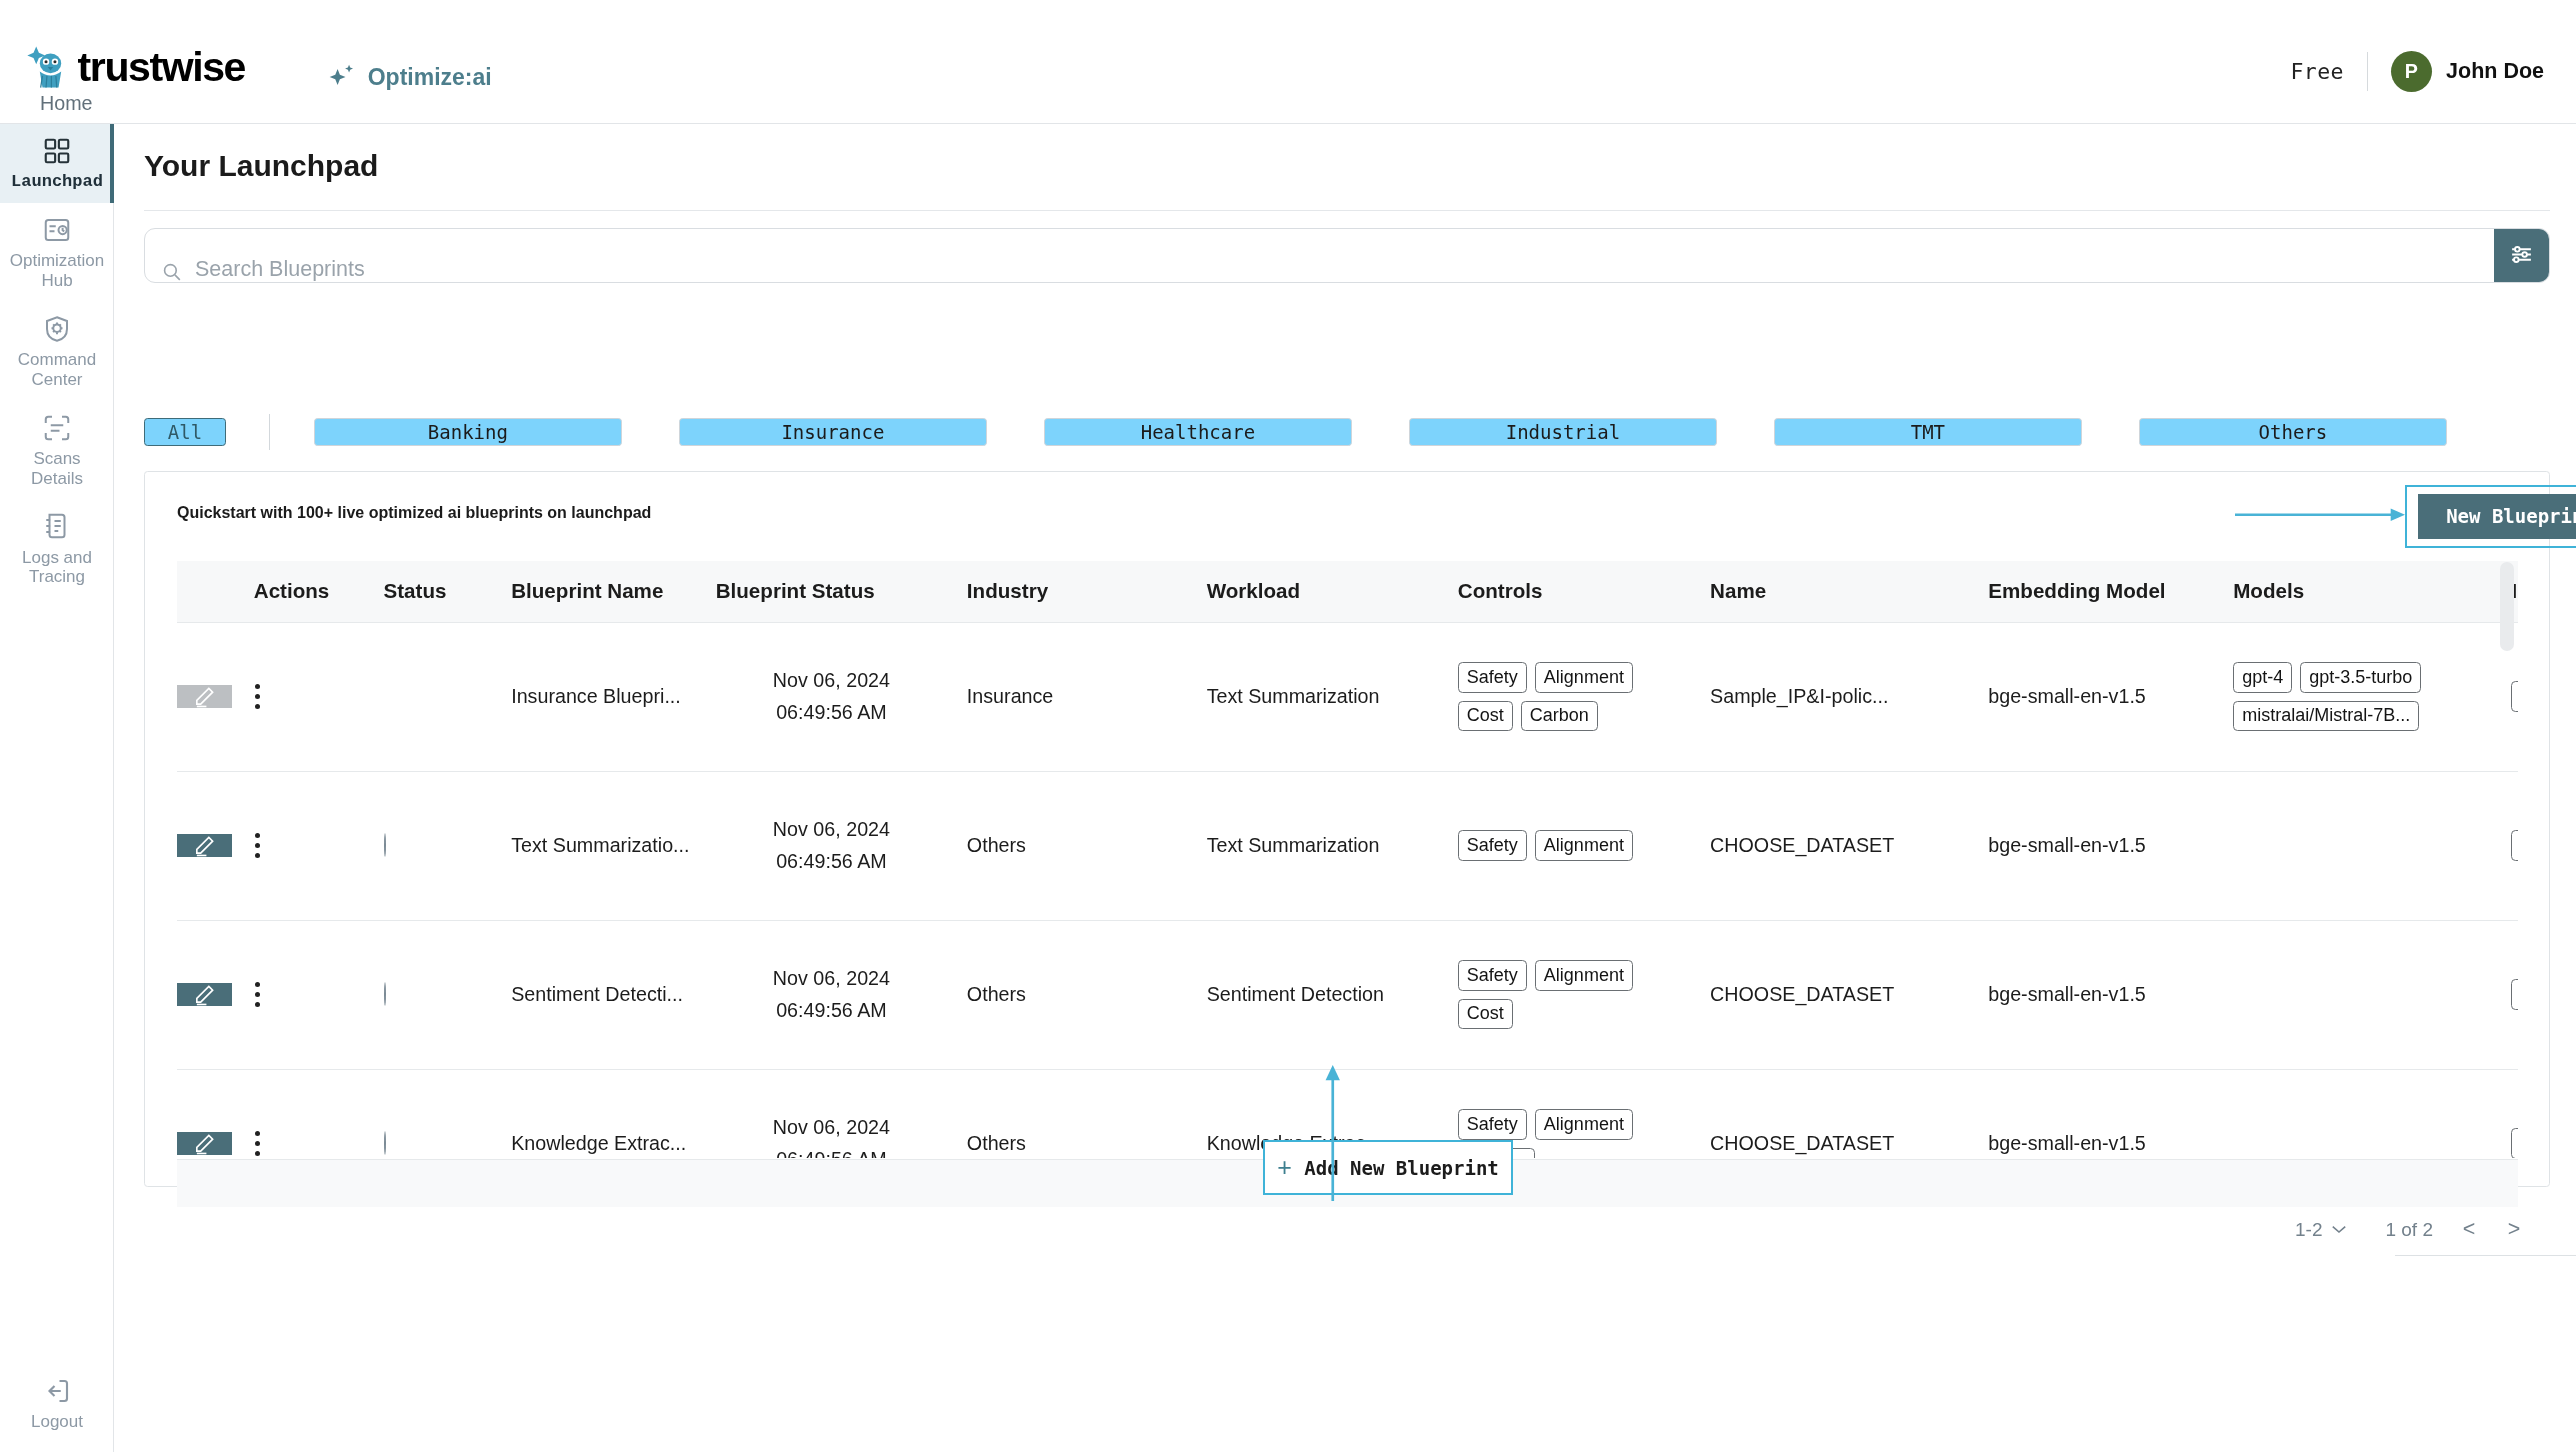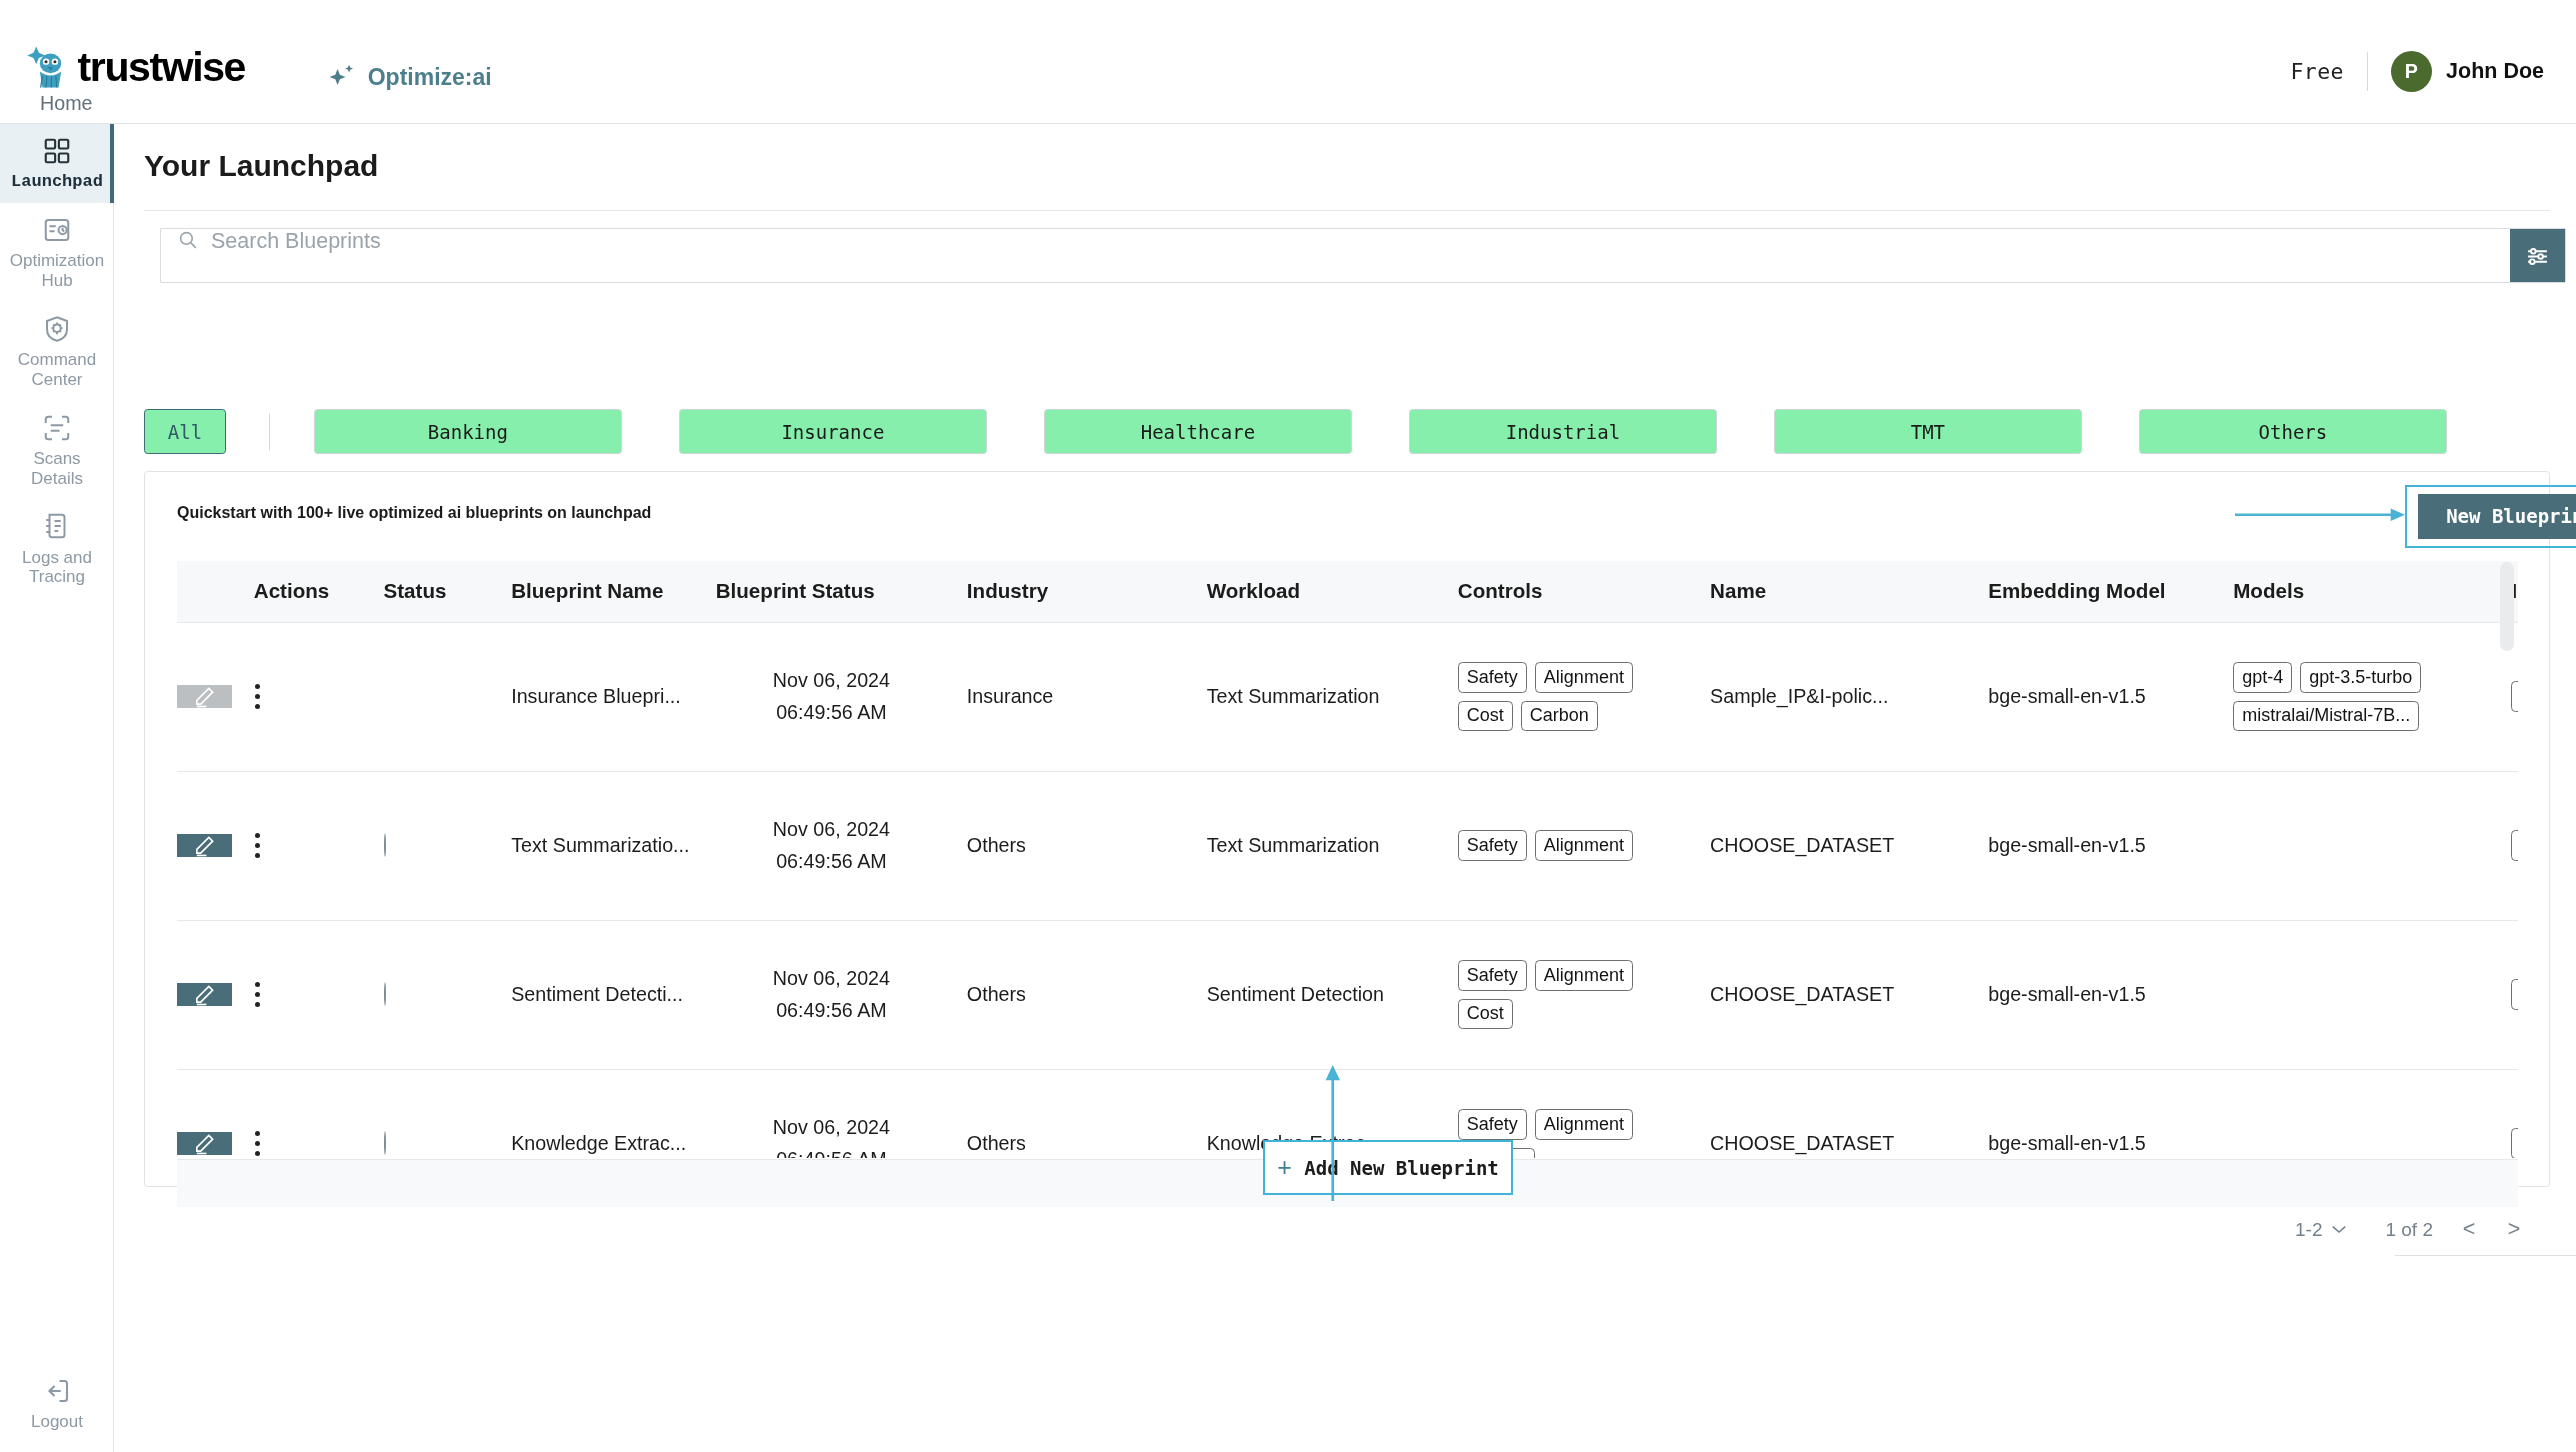--- a/index.html
+++ b/index.html
@@ -93,43 +93,43 @@
   }
   #titlerule {
     position: absolute; left: 30px; top: 86px; width: 2406px; height: 0.9px;
     background: #e4e7ea;
   }
 
   
   #searchwrap {
     position: absolute; left: 30px; top: 104px;
     width: 2406px; height: 55px;
-    border: 0.9px solid #d9dde1; border-radius: 1px;
-    background: #fff; display: flex; align-items: flex-start; overflow: hidden; margin-left: 16px;
+    border: 0.9px solid #d9dde1; border-radius: 11px;
+    background: #fff; display: flex; align-items: flex-end; overflow: hidden;
   }
   #searchicon { margin-left: 16px; width: 21.5px; height: 21.5px; flex: none; }
   #searchinput {
     flex: 1; border: none; outline: none; background: transparent;
     font-family: "Liberation Sans", sans-serif; font-size: 21.5px;
     color: #2b2b2b; margin-left: 12.5px;
   }
   #searchinput::placeholder { color: #9aa3ab; }
   #filterbtn {
     width: 55px; height: 55px; background: #4a6e79; flex: none;
     display: flex; align-items: center; justify-content: center; cursor: pointer;
   }
 
   
   #chipsrow {
     position: absolute; left: 30px; top: 286px;
     width: 2406px; height: 43px; display: flex; align-items: center;
   }
   .chip {
-    height: 45px; border: 0.9px solid #cfd5da; border-radius: 3.6px;
-    background: #86efac; display: flex; align-items: center; justify-content: center;
+    height: 28px; border: 0.9px solid #cfd5da; border-radius: 3.6px;
+    background: #7dd3fc; display: flex; align-items: center; justify-content: center;
     font-family: "DejaVu Sans Mono", monospace; font-size: 19px;
     color: #1b1b1b; cursor: pointer;
   }
   .chip.all { width: 82px; border-color: #3f6b78; color: #2f5966; }
   .chipdiv { width: 0.9px; height: 36px; background: #d3d8dc; margin: 0 44px 0 43px; }
   .chip.wide { width: 308px; margin-right: 57px; }
   .chip.wide:last-child { margin-right: 0; }
 
   
   #panel {

